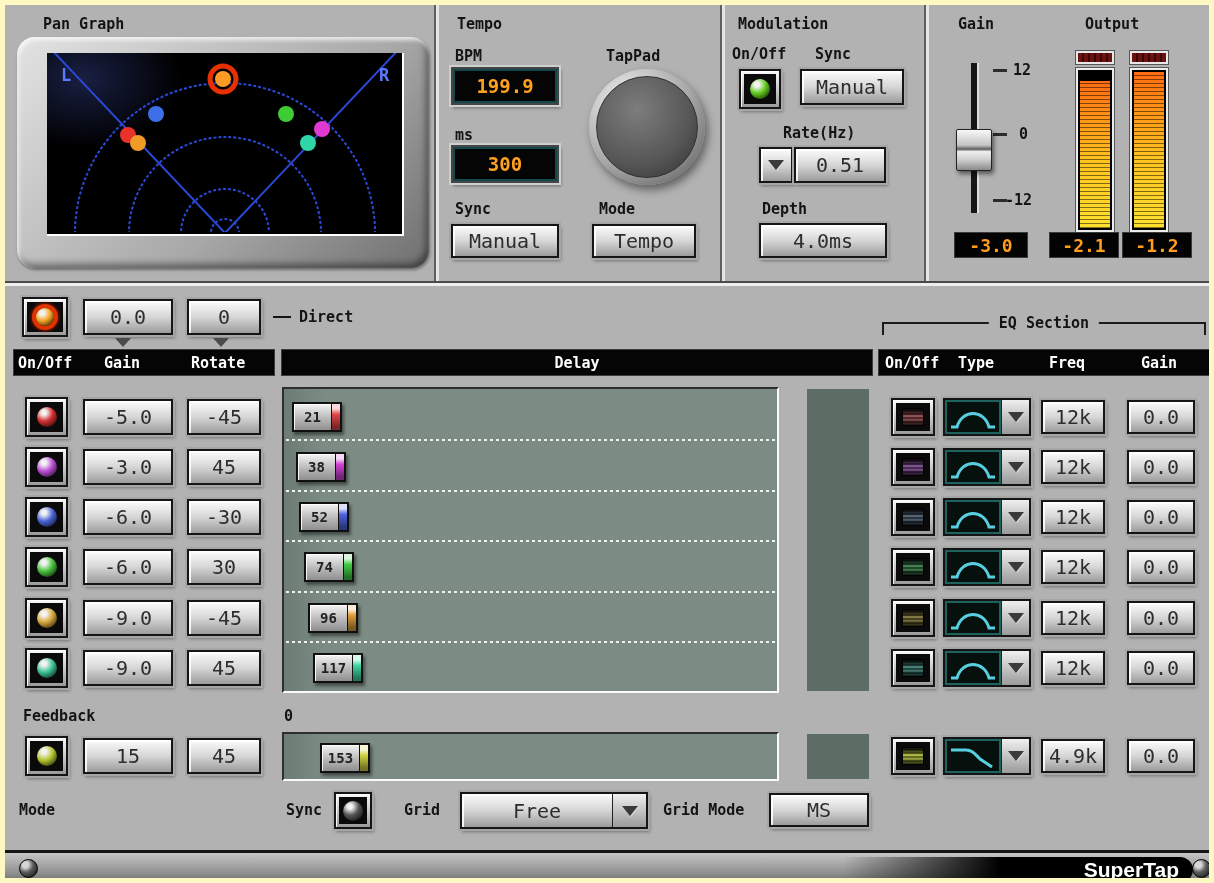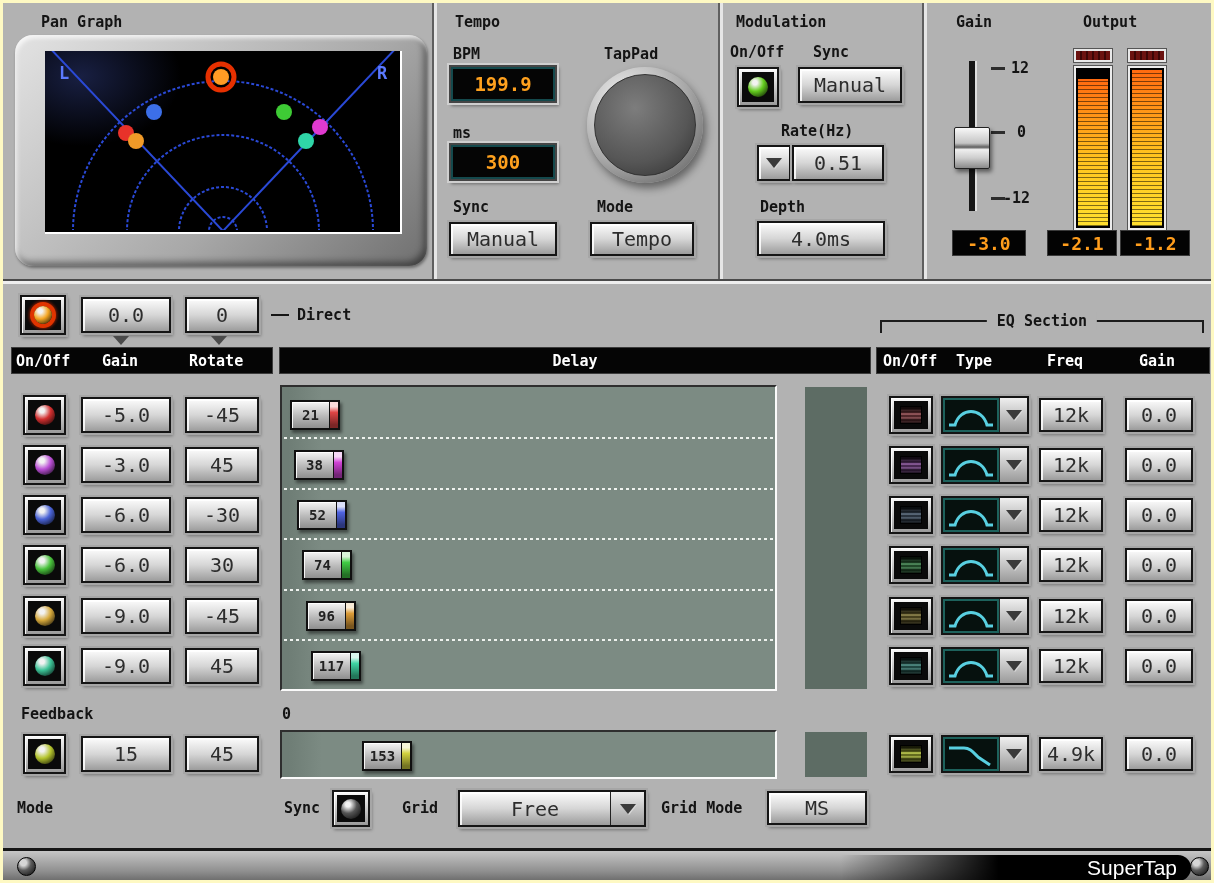--- a/index.html
+++ b/index.html
@@ -1,20 +1,20 @@
 <!DOCTYPE html>
 <html><head>
 <meta charset="utf-8">
 <style>
   html,body{margin:0;padding:0;background:#000;}
   *{box-sizing:border-box;}
   .plugin{
     position:relative;width:1214px;height:883px;background:#b2b2b2;
     font-family:"DejaVu Sans Mono",monospace;overflow:hidden;
-    border:3px solid #fef9c3;
+    border:5px solid #fef9c3;
   }
   .label{position:absolute;font-weight:bold;font-size:15px;color:#141414;white-space:nowrap;letter-spacing:0px;}
   .groove-v{position:absolute;top:0;height:277px;width:5px;background:linear-gradient(to right,#5f5f5f 0 2px,#e6e6e6 2px);}
   .groove-h{position:absolute;left:0;width:1214px;height:5px;background:linear-gradient(to bottom,#4a4a4a 0 2px,#eeeeee 2px);}
 
   
   .btn{
     position:absolute;border:2px solid #151515;color:#2d2d2d;
     background:linear-gradient(180deg,#fcfcfc 0%,#d6d6d6 50%,#9c9c9c 100%);
     box-shadow:0 0 0 2px #a6a6a6,inset 2px 2px 0 rgba(255,255,255,.85),2px 3px 3px rgba(0,0,0,.35);
@@ -107,21 +107,21 @@
     box-shadow:inset 2px 3px 4px rgba(255,255,255,.8),inset -3px -4px 7px rgba(0,0,0,.45),1px 2px 3px rgba(0,0,0,.4);}
   .pandisp{position:absolute;left:42px;top:48px;width:357px;height:183px;background:#000;
     border-right:2px solid #fff;border-bottom:2px solid #fff;}
   
   .footer{position:absolute;left:0;top:845px;width:1214px;height:35px;
     border-top:3px solid #161616;border-bottom:3px solid #000;
     background:linear-gradient(180deg,#c6c6c6,#8f8f8f 70%,#6f6f6f);}
   .brandpill{position:absolute;right:26px;top:4px;width:350px;height:26px;border-radius:0 13px 13px 0;
     background:linear-gradient(90deg,rgba(0,0,0,0) 0%,#000 45%);
     display:flex;align-items:center;justify-content:flex-end;padding-right:14px;}
-  .brand{color:#fff;font-weight:normal;font-size:21px;font-family:"Liberation Sans",sans-serif;
+  .brand{color:#fff;font-weight:bold;font-size:21px;font-family:"Liberation Sans",sans-serif;
     text-shadow:1px 1px 1px #000;}
   .wlogo{position:absolute;width:19px;height:19px;border-radius:50%;border:1px solid #000;
     background:radial-gradient(circle at 32% 28%,#d6d6d6 0 18%,#5c5c5c 45%,#101010 95%);}
 </style>
 </head>
 <body>
 
 <div class="plugin">
 
   <div class="groove-v" style="left:429px"></div>
@@ -477,21 +477,21 @@
         </span>
       <span class="ddarrow">
           <span class="tri small"></span>
         </span>
     </div>
     <div class="btn" style="left:1036px;top:3px;width:64px;height:34px">4.9k</div>
     <div class="btn" style="left:1122px;top:3px;width:68px;height:34px">0.0</div>
   </div>
   <div class="dpanel" style="top:727px;height:49px">
     <div class="dband"></div>
-    <div class="dhandle" style="top: 9px; --cap: #d2d23f; left: 36px; margin-left: 44px;">
+    <div class="dhandle" style="top: 9px; --cap: #d2d23f; left: 36px;">
         <span class="dval">153</span>
         <span class="cap"></span>
       </div>
   </div>
 
   <div class="label" style="left:14px;top:796px">Mode</div>
   <div class="label" style="left:281px;top:796px">Sync</div>
   <div class="ledbtn" style="left:329px;top:787px;width:38px;height:37px" style2="">
       <span class="well">
         <span class="ball" style="--c:#555"></span>

